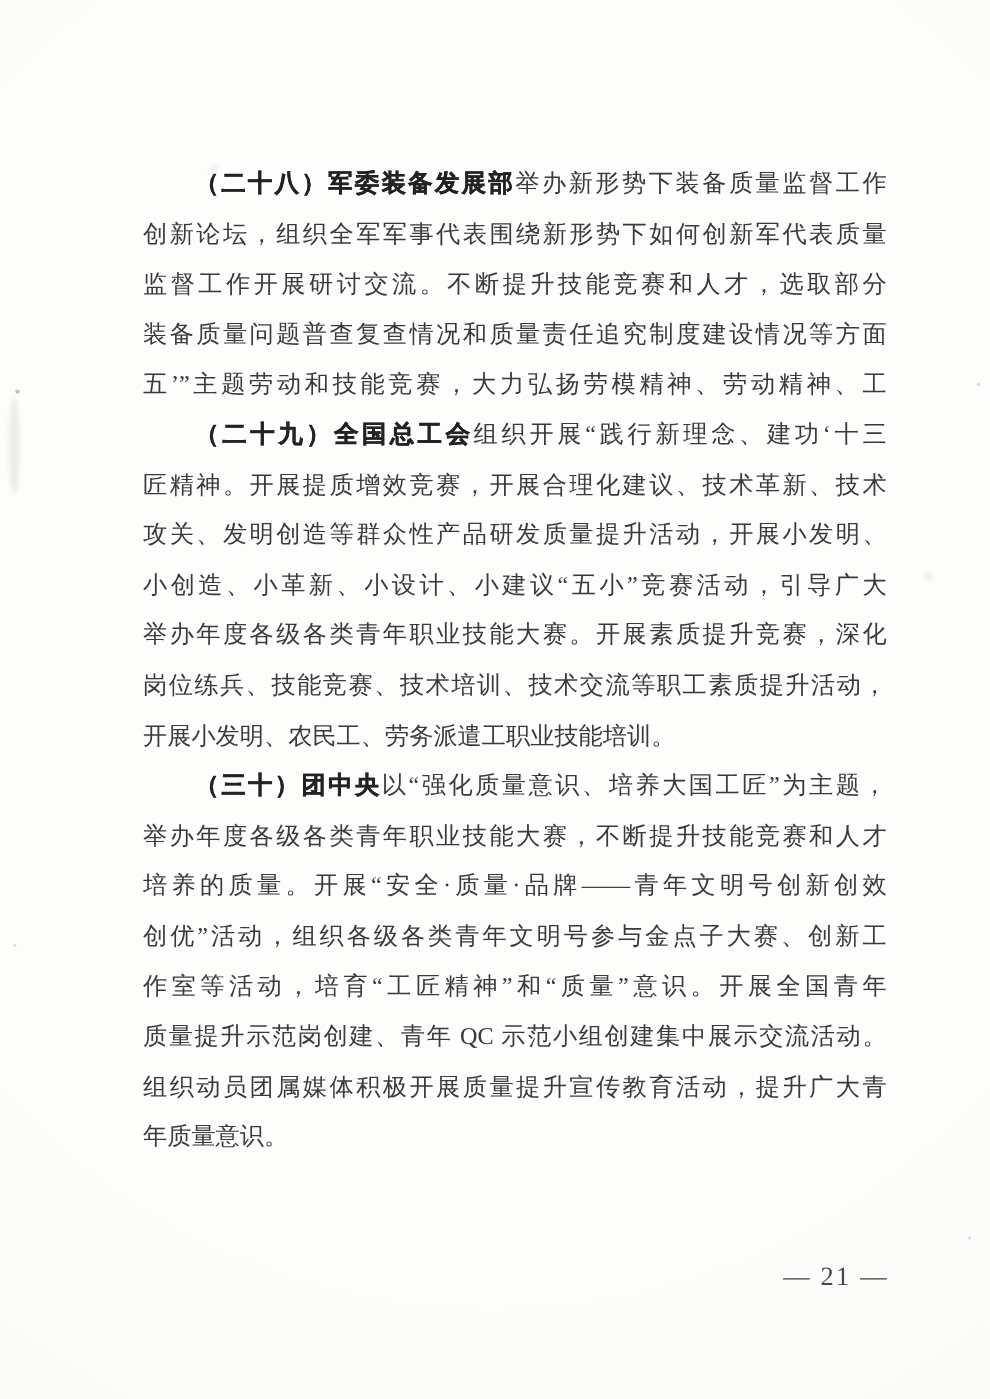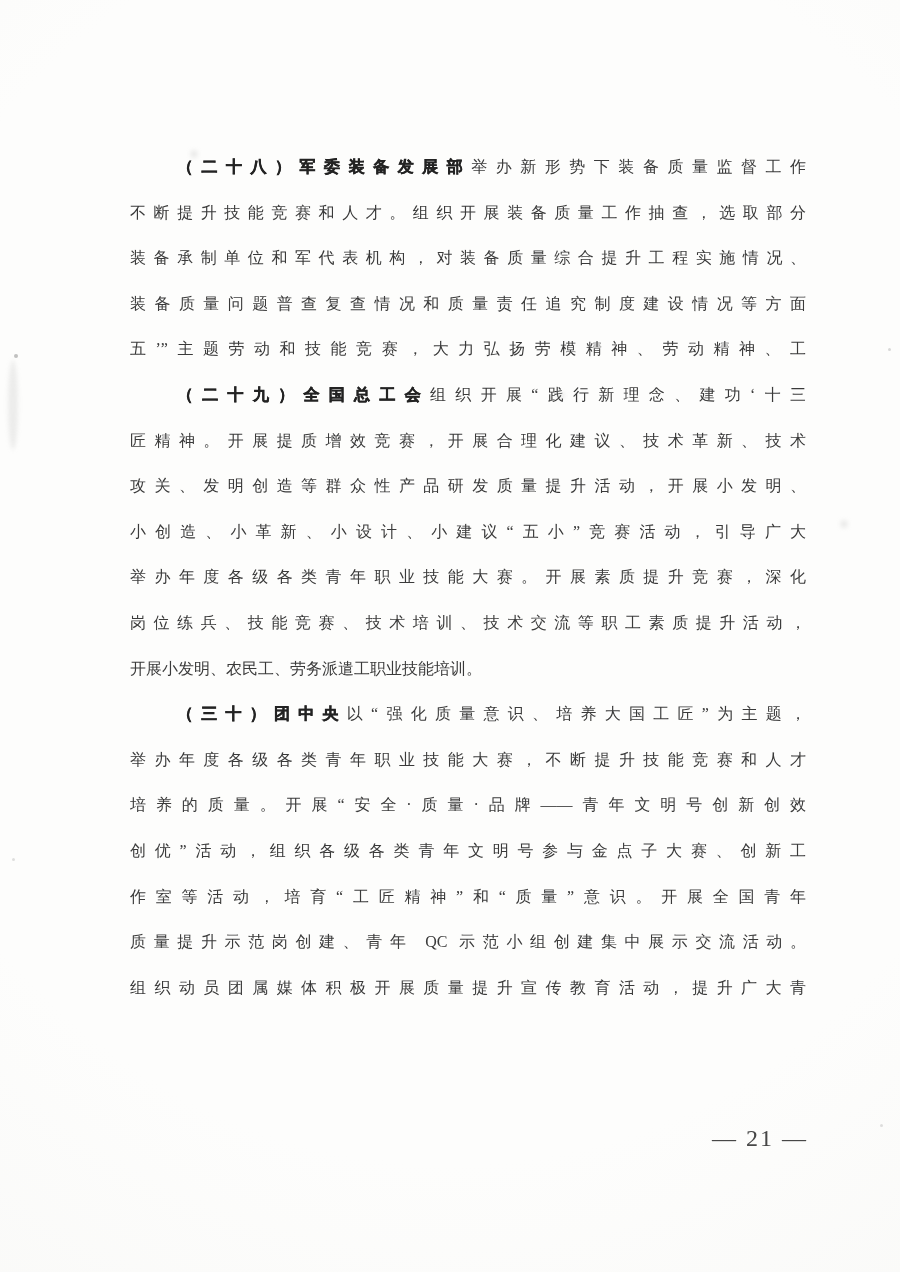--- a/index.html
+++ b/index.html
@@ -19,36 +19,36 @@
   }
   .text-block {
     position: absolute;
     left: 130px;
     top: 144px;
     width: 676px;
   }
   .line {
     height: 45.6px;
     line-height: 45.6px;
-    font-size: 16px;
+    font-size: 22px;
     color: #3a3a3a;
     text-align: justify;
     text-align-last: justify;
     white-space: nowrap;
   }
   .line.indent { padding-left: 47px; }
   .line.last  { text-align-last: left; }
   .line b {
     font-weight: 700;
     color: #232323;
     -webkit-text-stroke: 0.4px #232323;
   }
   .footer {
     position: absolute;
-    top: 1125px;
+    top: 1148px;
     right: 92px;
     font-size: 24px;
     letter-spacing: 2px;
     color: #474747;
   }
   .speck {
     position: absolute;
     background: rgba(120,120,120,0.45);
     border-radius: 50%;
   }
@@ -59,38 +59,39 @@
     filter: blur(2px);
   }
 </style>
 </head>
 <body>
 
 <div class="page">
 
   <div class="text-block" id="text-block">
       <div class="line indent"><b>（二十八）军委装备发展部</b><span>举办新形势下装备质量监督工作</span></div>
-      <div class="line"><span>不断提升技能竞赛和人才。组织开展装备质量工作抽查，选取部分</span></div>
-      <div class="line"><span>装备承制单位和军代表机构，对装备质量综合提升工程实施情况、</span></div>
+      <div class="line"><span>创新论坛，组织全军军事代表围绕新形势下如何创新军代表质量</span></div>
+      <div class="line"><span>监督工作开展研讨交流。不断提升技能竞赛和人才，选取部分</span></div>
       <div class="line"><span>装备质量问题普查复查情况和质量责任追究制度建设情况等方面</span></div>
       <div class="line"><span>五’”主题劳动和技能竞赛，大力弘扬劳模精神、劳动精神、工</span></div>
       <div class="line indent"><b>（二十九）全国总工会</b><span>组织开展“践行新理念、建功‘十三</span></div>
       <div class="line"><span>匠精神。开展提质增效竞赛，开展合理化建议、技术革新、技术</span></div>
       <div class="line"><span>攻关、发明创造等群众性产品研发质量提升活动，开展小发明、</span></div>
       <div class="line"><span>小创造、小革新、小设计、小建议“五小”竞赛活动，引导广大</span></div>
       <div class="line"><span>举办年度各级各类青年职业技能大赛。开展素质提升竞赛，深化</span></div>
       <div class="line"><span>岗位练兵、技能竞赛、技术培训、技术交流等职工素质提升活动，</span></div>
       <div class="line last"><span>开展小发明、农民工、劳务派遣工职业技能培训。</span></div>
       <div class="line indent"><b>（三十）团中央</b><span>以“强化质量意识、培养大国工匠”为主题，</span></div>
       <div class="line"><span>举办年度各级各类青年职业技能大赛，不断提升技能竞赛和人才</span></div>
       <div class="line"><span>培养的质量。开展“安全·质量·品牌——青年文明号创新创效</span></div>
       <div class="line"><span>创优”活动，组织各级各类青年文明号参与金点子大赛、创新工</span></div>
       <div class="line"><span>作室等活动，培育“工匠精神”和“质量”意识。开展全国青年</span></div>
       <div class="line"><span>质量提升示范岗创建、青年 QC 示范小组创建集中展示交流活动。</span></div>
       <div class="line"><span>组织动员团属媒体积极开展质量提升宣传教育活动，提升广大青</span></div>
+      <div class="line last"><span>年质量意识。</span></div>
     </div>
 
   <div class="footer">— 21 —</div>
 
   <div class="speck" style="left:14px; top:354px; width:4px; height:4px;"></div>
   <div class="smudge" style="left:8px; top:360px; width:10px; height:90px;"></div>
   <div class="speck" style="left:888px; top:348px; width:3px; height:3px; opacity:.6;"></div>
   <div class="speck" style="left:12px; top:858px; width:3px; height:3px; opacity:.5;"></div>
   <div class="smudge" style="left:190px; top:150px; width:8px; height:8px;"></div>
   <div class="smudge" style="left:556px; top:392px; width:9px; height:7px;"></div>

